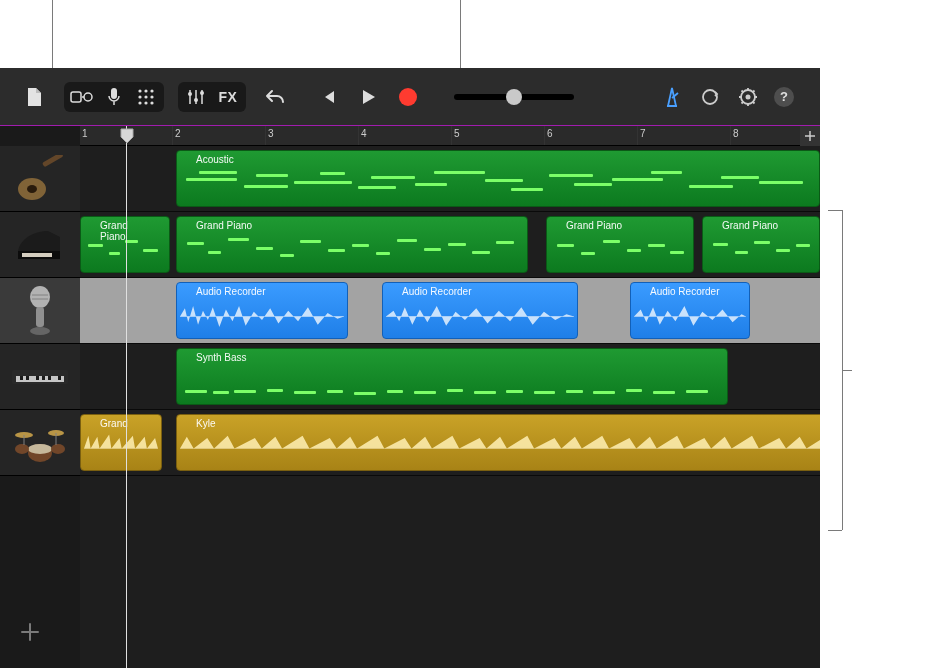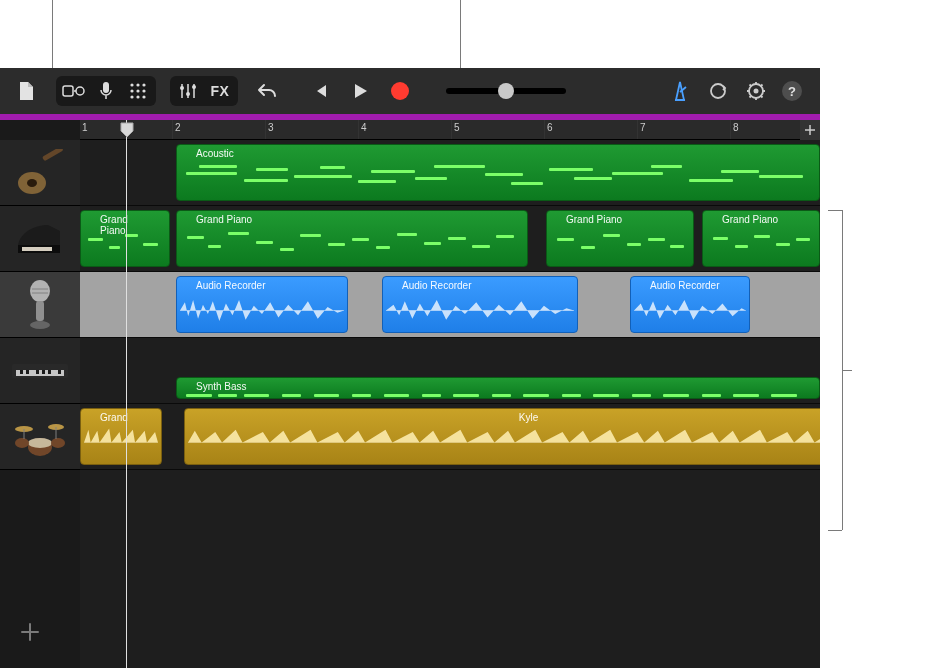--- a/index.html
+++ b/index.html
@@ -16,26 +16,26 @@
     position: absolute;
     left: 0;
     top: 68px;
     width: 820px;
     height: 600px;
     background: #1a1a1a;
     display: flex;
     flex-direction: column;
   }
   .toolbar {
-    height: 52px;
+    height: 58px;
     background: #2c2c2c;
-    border-bottom: 6px solid #a21caf;
+    border-bottom: 1px solid #a21caf;
     display: flex;
     align-items: center;
-    padding: 0 12px;
+    padding: 0 20px;
     gap: 2px;
   }
   .callout { position:absolute; background:#7a7a7a; }
   .callout.v { width:1px; }
   .callout.h { height:1px; }
   .tbtn {
     height: 30px;
     min-width: 30px;
     display:flex;
     align-items:center;
@@ -480,21 +480,21 @@
             <div class="wave">
               <svg class="wave-svg" viewBox="0 0 100 30" preserveAspectRatio="none">
                 <line class="cl" x1="0" y1="15" x2="100" y2="15"></line>
                 <path class="wf" d="M0 15 L6 9 L11 20 L17 7 L23 22 L30 10 L37 19 L45 6 L53 23 L61 11 L70 18 L79 9 L88 20 L96 13 L100 15 L0 15z"></path>
               </svg>
             </div>
           </div>
         </div>
 
         <div class="track-lane">
-          <div class="region midi" style="left:96px; width:644px;margin-top:35px;">
+          <div class="region midi" style="left:96px; width:552px;">
             <span>Synth Bass</span>
             <div class="notes">
               <span style="left:1%;top:70%;width:4%"></span>
                 <span style="left:6%;top:75%;width:3%"></span>
               <span style="left:10%;top:72%;width:4%"></span>
                 <span style="left:16%;top:68%;width:3%"></span>
               <span style="left:21%;top:74%;width:4%"></span>
                 <span style="left:27%;top:70%;width:3%"></span>
               <span style="left:32%;top:76%;width:4%"></span>
                 <span style="left:38%;top:71%;width:3%"></span>
@@ -515,21 +515,21 @@
         <div class="track-lane">
           <div class="region audio-yellow" style="left:0px; width:82px;">
             <span>Grand</span>
             <div class="wave">
               <svg class="wave-svg" viewBox="0 0 100 30" preserveAspectRatio="none">
                 <line class="cl" x1="0" y1="15" x2="100" y2="15"></line>
                 <path class="wf" d="M0 15 L6 4 L9 15 L18 5 L21 15 L34 3 L37 15 L48 6 L51 15 L66 4 L69 15 L82 5 L85 15 L96 6 L100 15 L0 15z"></path>
               </svg>
             </div>
           </div>
-          <div class="region audio-yellow" style="left:104px; width:689px;text-align:center;">
+          <div class="region audio-yellow" style="left:96px; width:689px;">
             <span>Kyle</span>
             <div class="wave">
               <svg class="wave-svg" viewBox="0 0 100 30" preserveAspectRatio="none">
                 <line class="cl" x1="0" y1="15" x2="100" y2="15"></line>
                 <path class="wf" d="M0 15 L1 5 L2 15 L4 6 L5 15 L7 4 L8 15 L11 6 L12 15 L14 5 L15 15 L18 4 L19 15 L22 6 L23 15 L25 5 L26 15 L29 4 L30 15 L33 6 L34 15 L36 5 L37 15 L40 4 L41 15 L44 6 L45 15 L47 5 L48 15 L51 4 L52 15 L55 6 L56 15 L58 5 L59 15 L62 4 L63 15 L66 6 L67 15 L69 5 L70 15 L73
                 4 L74 15 L77 6 L78 15 L80 5 L81 15 L84 4 L85 15 L88 6 L89 15 L91 5 L92 15 L95 4 L96 15 L99 6 L100 15 L0 15z"></path>
               </svg>
             </div>
           </div>
         </div>

